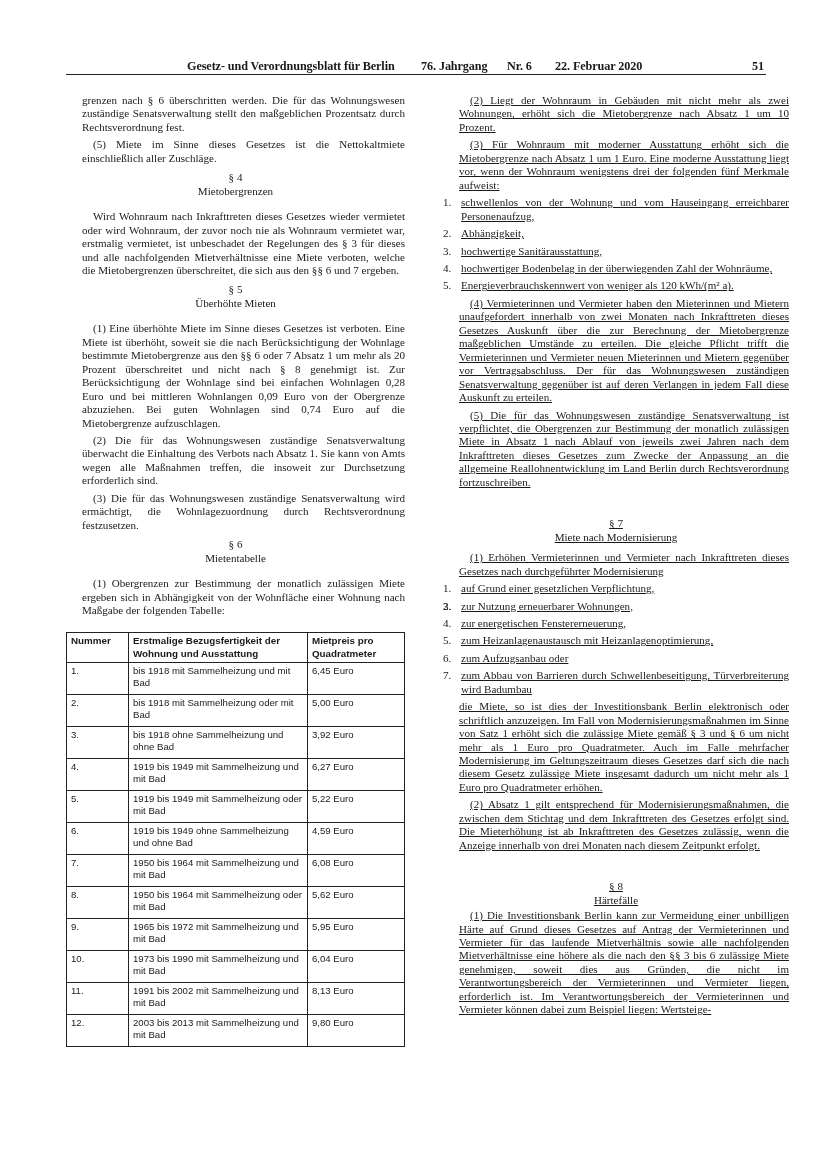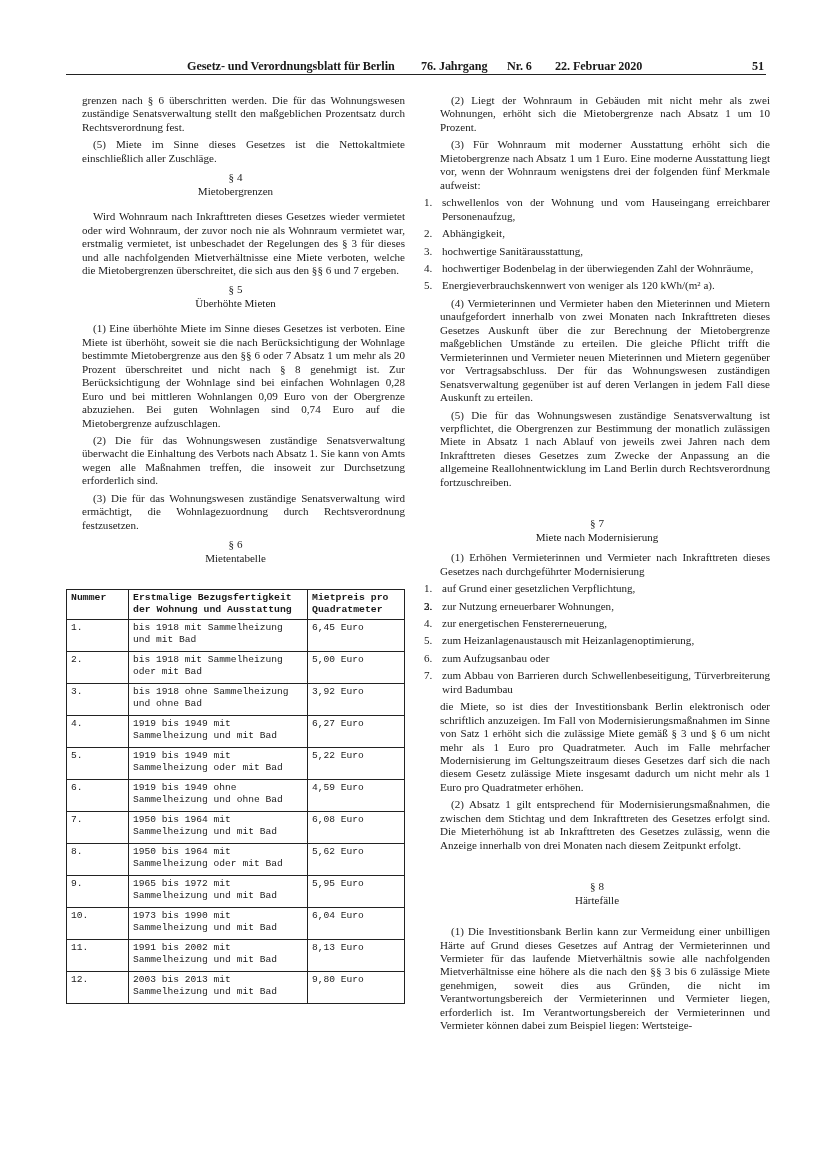--- a/index.html
+++ b/index.html
@@ -4,30 +4,30 @@
 <style>
   html, body { margin: 0; padding: 0; background: #ffffff; }
   body { width: 826px; height: 1169px; position: relative; overflow: hidden;
          font-family: "Liberation Serif", "DejaVu Serif", serif; color: #1a1a1a; }
   .header { position: absolute; left: 66px; top: 58px; width: 700px; height: 16px;
             border-bottom: 1.6px solid #222; font-weight: bold; font-size: 12.2px;
             font-family: "Liberation Serif", serif; }
   .header span { position: absolute; top: 1px; white-space: nowrap; letter-spacing: -0.1px; }
   .col { position: absolute; top: 94px; font-size: 11.05px; line-height: 13.45px; text-align: justify; }
   .col.left { left: 66px; width: 339px; }
-  .col.right { left: 424px; width: 346px; }
+  .col.right { left: 443px; width: 346px; text-decoration: underline; }
   p { margin: 0 0 4px 16px; text-indent: 11px; hyphens: manual; }
   p.noindent { text-indent: 0; }
   .sec { text-align: center; margin: 6px 0 0 0; text-indent: 0; }
   .sec-title { text-align: center; margin: 0 0 12px 0; text-indent: 0; }
   ol.items { list-style: none; margin: 0 0 3px 0; padding: 0; }
   ol.items li { position: relative; padding-left: 18px; margin-bottom: 4px; text-align: justify; }
   ol.items li .num { position: absolute; left: 0; top: 0; }
-  table.rent { border-collapse: collapse; width: 339px; margin-top: 24px;
-               font-family: Liberation Mono, monospace; font-size: 9.6px; line-height: 12.3px; }
+  table.rent { border-collapse: collapse; width: 339px; margin-top: 15px;
+               font-family: Liberation Sans, sans-serif; font-size: 9.6px; line-height: 12.3px; }
   table.rent th, table.rent td { border: 1px solid #222; vertical-align: top; padding: 2px 4px 3px 4px; text-align: left; }
   table.rent th { font-weight: bold; font-size: 9.8px; padding-top: 2px; padding-bottom: 2px; }
   table.rent td { height: 26px; }
   .c1 { width: 53px; } .c2 { width: 170px; } .c3 { width: auto; }
   .gap { height: 18px; }
 </style>
 </head>
 <body>
 
 <div class="header">
@@ -47,20 +47,21 @@
   <p>Wird Wohnraum nach Inkrafttreten dieses Gesetzes wieder vermietet oder wird Wohnraum, der zuvor noch nie als Wohnraum vermietet war, erstmalig vermietet, ist unbeschadet der Regelungen des § 3 für dieses und alle nachfolgenden Mietverhältnisse eine Miete verboten, welche die Mietobergrenzen überschreitet, die sich aus den §§ 6 und 7 ergeben.</p>
 
   <div class="sec">§ 5</div>
   <div class="sec-title">Überhöhte Mieten</div>
   <p>(1) Eine überhöhte Miete im Sinne dieses Gesetzes ist verboten. Eine Miete ist überhöht, soweit sie die nach Berücksichtigung der Wohnlage bestimmte Mietobergrenze aus den §§ 6 oder 7 Absatz 1 um mehr als 20 Prozent überschreitet und nicht nach § 8 genehmigt ist. Zur Berücksichtigung der Wohnlage sind bei einfachen Wohnlagen 0,28 Euro und bei mittleren Wohnlangen 0,09 Euro von der Obergrenze abzuziehen. Bei guten Wohnlagen sind 0,74 Euro auf die Mietobergrenze aufzuschlagen.</p>
   <p>(2) Die für das Wohnungswesen zuständige Senatsverwaltung überwacht die Einhaltung des Verbots nach Absatz 1. Sie kann von Amts wegen alle Maßnahmen treffen, die insoweit zur Durchsetzung erforderlich sind.</p>
   <p>(3) Die für das Wohnungswesen zuständige Senatsverwaltung wird ermächtigt, die Wohnlagezuordnung durch Rechtsverordnung festzusetzen.</p>
 
   <div class="sec">§ 6</div>
   <div class="sec-title">Mietentabelle</div>
+  <p>(1) Obergrenzen zur Bestimmung der monatlich zulässigen Miete ergeben sich in Abhängigkeit von der Wohnfläche einer Wohnung nach Maßgabe der folgenden Tabelle:</p>
 
   <table class="rent">
     <thead>
       <tr>
         <th class="c1">Nummer</th>
         <th class="c2">Erstmalige Bezugsfertigkeit der Wohnung und Ausstattung</th>
         <th class="c3">Mietpreis pro Quadratmeter</th>
       </tr>
     </thead>
     <tbody>
@@ -152,15 +153,15 @@
     <li><span class="num">4.</span><span>zur energetischen Fenstererneuerung,</span></li>
     <li><span class="num">5.</span><span>zum Heizanlagenaustausch mit Heizanlagenoptimierung,</span></li>
     <li><span class="num">6.</span><span>zum Aufzugsanbau oder</span></li>
     <li><span class="num">7.</span><span>zum Abbau von Barrieren durch Schwellenbeseitigung, Türverbreiterung wird Badumbau</span></li>
   </ol>
   <p class="noindent">die Miete, so ist dies der Investitionsbank Berlin elektronisch oder schriftlich anzuzeigen. Im Fall von Modernisierungsmaßnahmen im Sinne von Satz 1 erhöht sich die zulässige Miete gemäß § 3 und § 6 um nicht mehr als 1 Euro pro Quadratmeter. Auch im Falle mehrfacher Modernisierung im Geltungszeitraum dieses Gesetzes darf sich die nach diesem Gesetz zulässige Miete insgesamt dadurch um nicht mehr als 1 Euro pro Quadratmeter erhöhen.</p>
   <p>(2) Absatz 1 gilt entsprechend für Modernisierungsmaßnahmen, die zwischen dem Stichtag und dem Inkrafttreten des Gesetzes erfolgt sind. Die Mieterhöhung ist ab Inkrafttreten des Gesetzes zulässig, wenn die Anzeige innerhalb von drei Monaten nach diesem Zeitpunkt erfolgt.</p>
 
   <div class="gap"></div>
   <div class="sec">§ 8</div>
-  <div class="sec-title" style="margin-bottom:18px">Härtefälle</div>
+  <div class="sec-title" style="margin-bottom:2px">Härtefälle</div>
   <p>(1) Die Investitionsbank Berlin kann zur Vermeidung einer unbilligen Härte auf Grund dieses Gesetzes auf Antrag der Vermieterinnen und Vermieter für das laufende Mietverhältnis sowie alle nachfolgenden Mietverhältnisse eine höhere als die nach den §§ 3 bis 6 zulässige Miete genehmigen, soweit dies aus Gründen, die nicht im Verantwortungsbereich der Vermieterinnen und Vermieter liegen, erforderlich ist. Im Verantwortungsbereich der Vermieterinnen und Vermieter können dabei zum Beispiel liegen: Wertsteige-</p>
 </div>
 
 </body></html>

